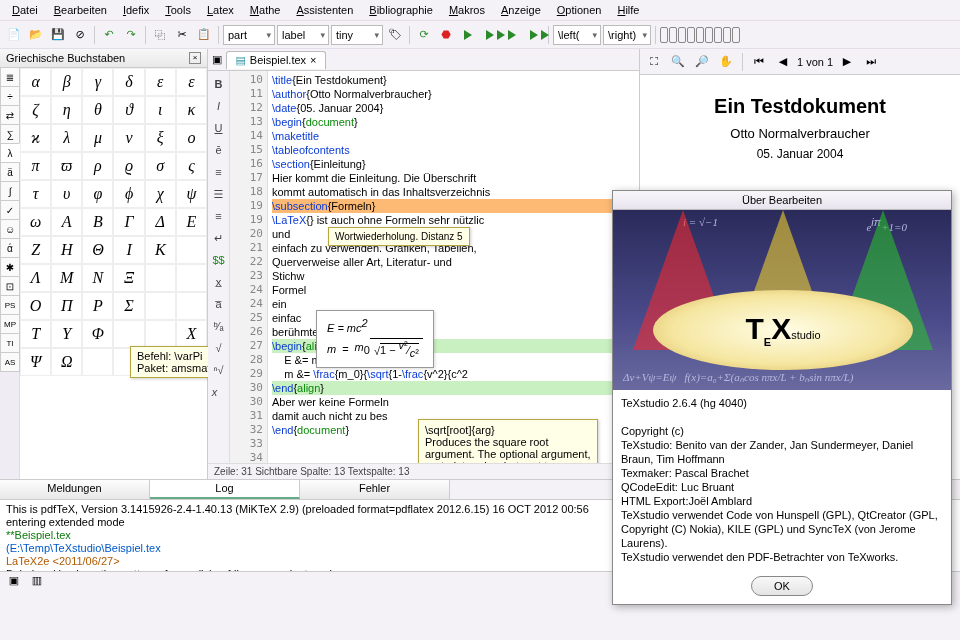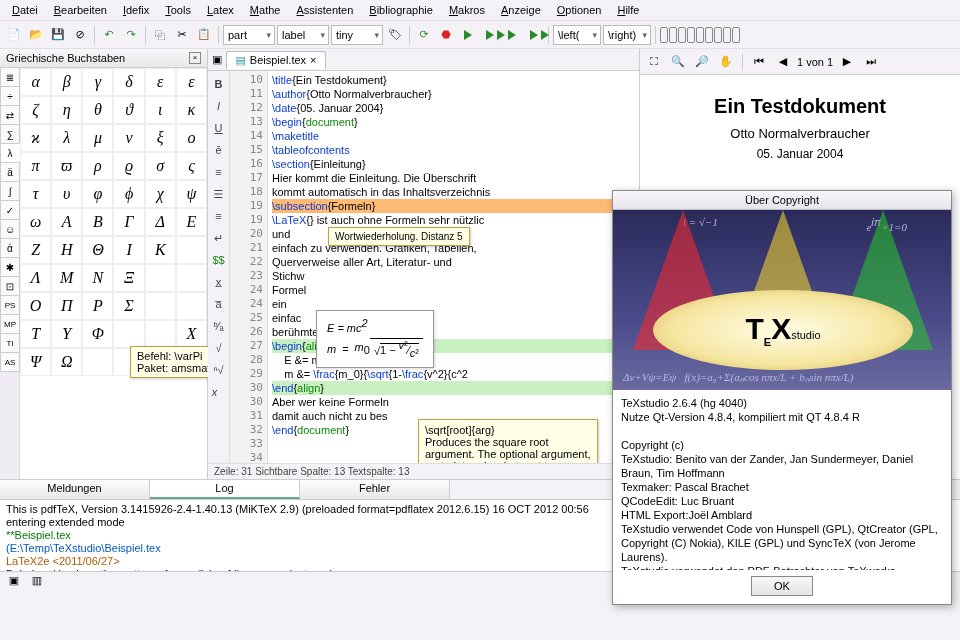--- a/index.html
+++ b/index.html
@@ -52,21 +52,21 @@
 .about-title { background:linear-gradient(#f8f6fa,#e8e4ee); padding:3px; text-align:center; border-bottom:1px solid #bbb;}
 .about-img { height:180px; background:linear-gradient(180deg,#2a2a5a 0%,#4a4a8a 60%,#6a6aa0 100%); position:relative; overflow:hidden;}
 .spotlight{position:absolute;top:0;width:0;height:0;border-style:solid;}
 .spot-r{left:20px;border-width:0 50px 140px 50px;border-color:transparent transparent rgba(255,40,40,.55) transparent;}
 .spot-y{left:120px;border-width:0 50px 140px 50px;border-color:transparent transparent rgba(255,220,40,.55) transparent;}
 .spot-g{left:220px;border-width:0 50px 140px 50px;border-color:transparent transparent rgba(40,200,40,.55) transparent;}
 .oval{position:absolute;left:40px;top:80px;width:260px;height:80px;background:radial-gradient(ellipse,#fffde6 0%,#f5e6a0 60%,#d4b050 100%);border-radius:50%;display:flex;align-items:center;justify-content:center;font-family:"Times New Roman",serif;font-size:26px;}
 .oval b{font-size:30px;}
 .math-scribble{position:absolute;color:#b8b8e0;font-family:"Times New Roman",serif;font-style:italic;font-size:11px;}
 .about-text{padding:6px 8px;font-size:11px;line-height:14px;max-height:180px;overflow:hidden;}
-.about-btn{display:block;margin:6px auto 8px;padding:3px 22px;background:linear-gradient(#f8f8f8,#e4e4e4);border:1px solid #888;border-radius:0;}
+.about-btn{display:block;margin:6px auto 8px;padding:3px 22px;background:linear-gradient(#f8f8f8,#e4e4e4);border:1px solid #888;border-radius:10px;}
 .play-tri{width:0;height:0;border-top:5px solid transparent;border-bottom:5px solid transparent;border-left:8px solid #2a8a2a;}
 .play-tri.dbl{position:relative;}
 .play-tri.dbl::after{content:"";position:absolute;left:3px;top:-5px;width:0;height:0;border-top:5px solid transparent;border-bottom:5px solid transparent;border-left:8px solid #2a8a2a;}
 </style>
 </head>
 <body>
 
 <div class="menubar">
   <span>Datei</span>
   <span>Bearbeiten</span>
@@ -332,35 +332,34 @@
     <div style="color:#0058c8">(E:\Temp\TeXstudio\Beispiel.tex</div>
     <div style="color:#b05a00">LaTeX2e &lt;2011/06/27&gt;</div>
     <div style="color:#000">Babel <v3.8m> and hyphenation patterns for english, afrikaans, ancientgreek, ar</v3.8m></div>
   </div>
 <div class="footer-icons">
   <span class="tbtn">▣</span>
   <span class="tbtn">▥</span>
 </div>
 
 <div class="about-dialog">
-  <div class="about-title">Über Copyright</div>
+  <div class="about-title">Über Bearbeiten</div>
   <div class="about-img">
     <div class="math-scribble" style="top:6px;left:70px;">i = √−1</div>
     <div class="math-scribble" style="top:6px;right:44px;font-style:italic;">e<sup>iπ</sup>+1=0</div>
     <div class="spotlight spot-r"></div>
       <div class="spotlight spot-y"></div>
       <div class="spotlight spot-g"></div>
     <div class="oval">
         <span><b>T<sub>E</sub>X</b>studio</span>
       </div>
     <div class="math-scribble" style="bottom:6px;left:10px;">Δv+Vψ=Eψ &nbsp; f(x)=a₀+Σ(aₙcos nπx/L + bₙsin nπx/L)</div>
   </div>
   <div class="about-text" id="abouttext">
       <div>TeXstudio 2.6.4 (hg 4040)</div>
-      <div>Nutze Qt-Version 4.8.4, kompiliert mit QT 4.8.4 R</div>
       <div>&nbsp;</div>
       <div>Copyright (c)</div>
       <div>TeXstudio: Benito van der Zander, Jan Sundermeyer, Daniel Braun, Tim Hoffmann</div>
       <div>Texmaker: Pascal Brachet</div>
       <div>QCodeEdit: Luc Bruant</div>
       <div>HTML Export:Joël Amblard</div>
       <div>TeXstudio verwendet Code von Hunspell (GPL), QtCreator (GPL, Copyright (C) Nokia), KILE (GPL) und SyncTeX (von Jerome Laurens).</div>
       <div>TeXstudio verwendet den PDF-Betrachter von TeXworks.</div>
     </div>
   <button class="about-btn">OK</button>

